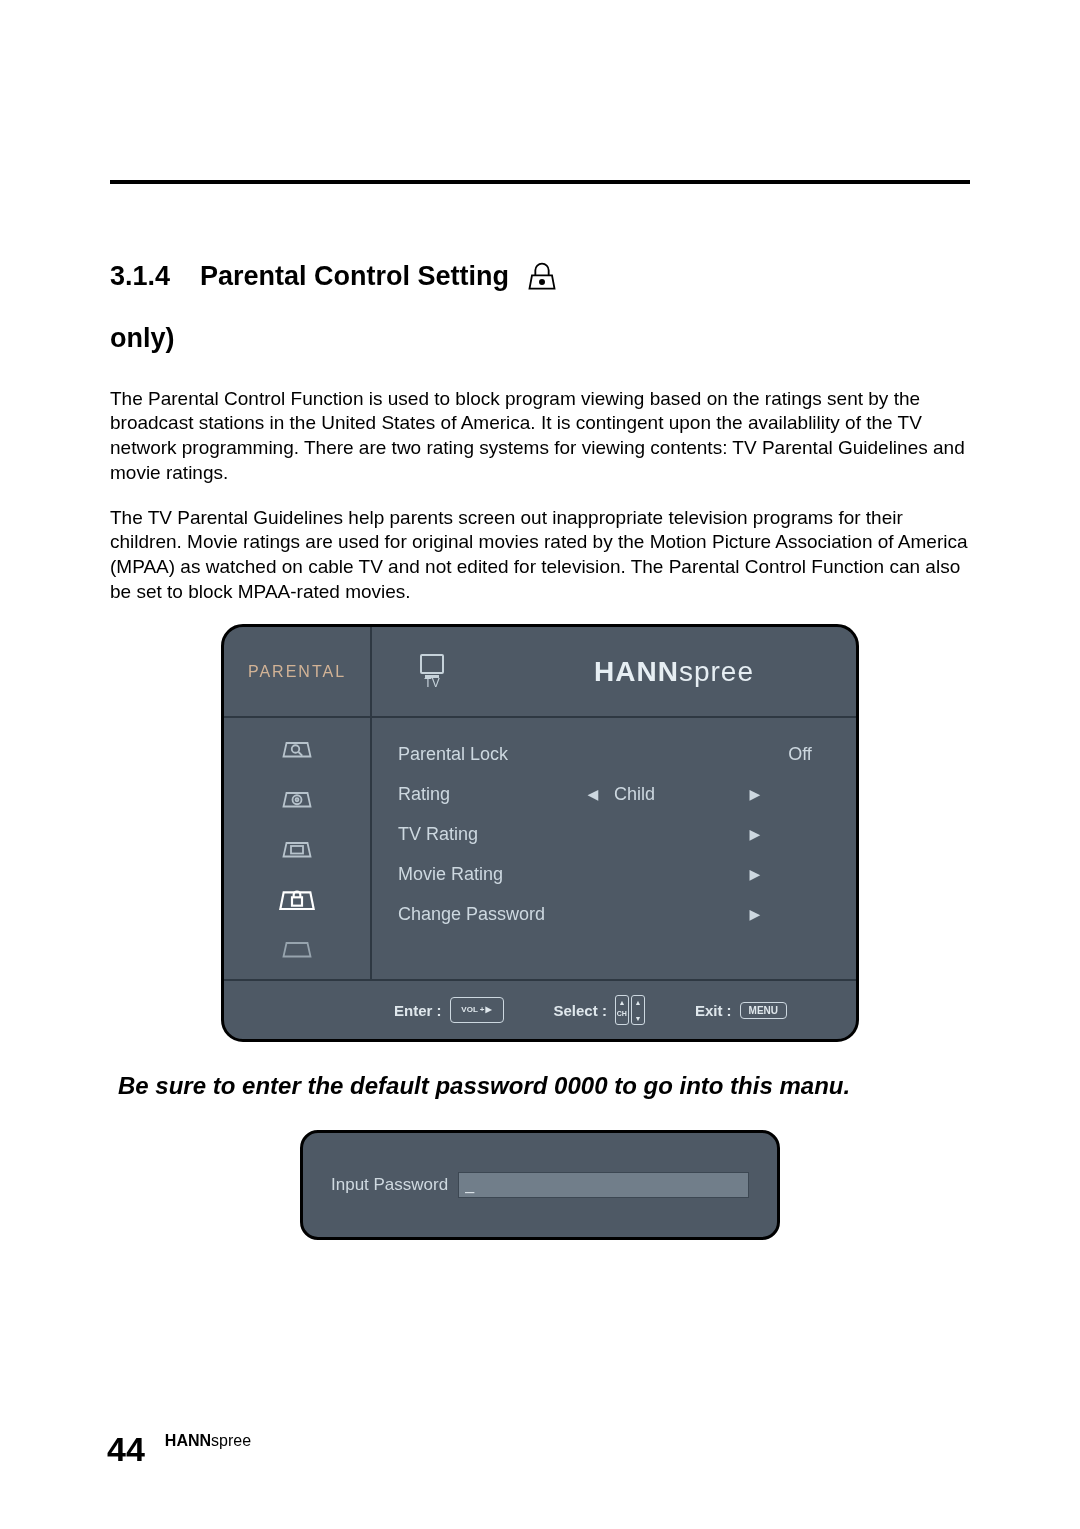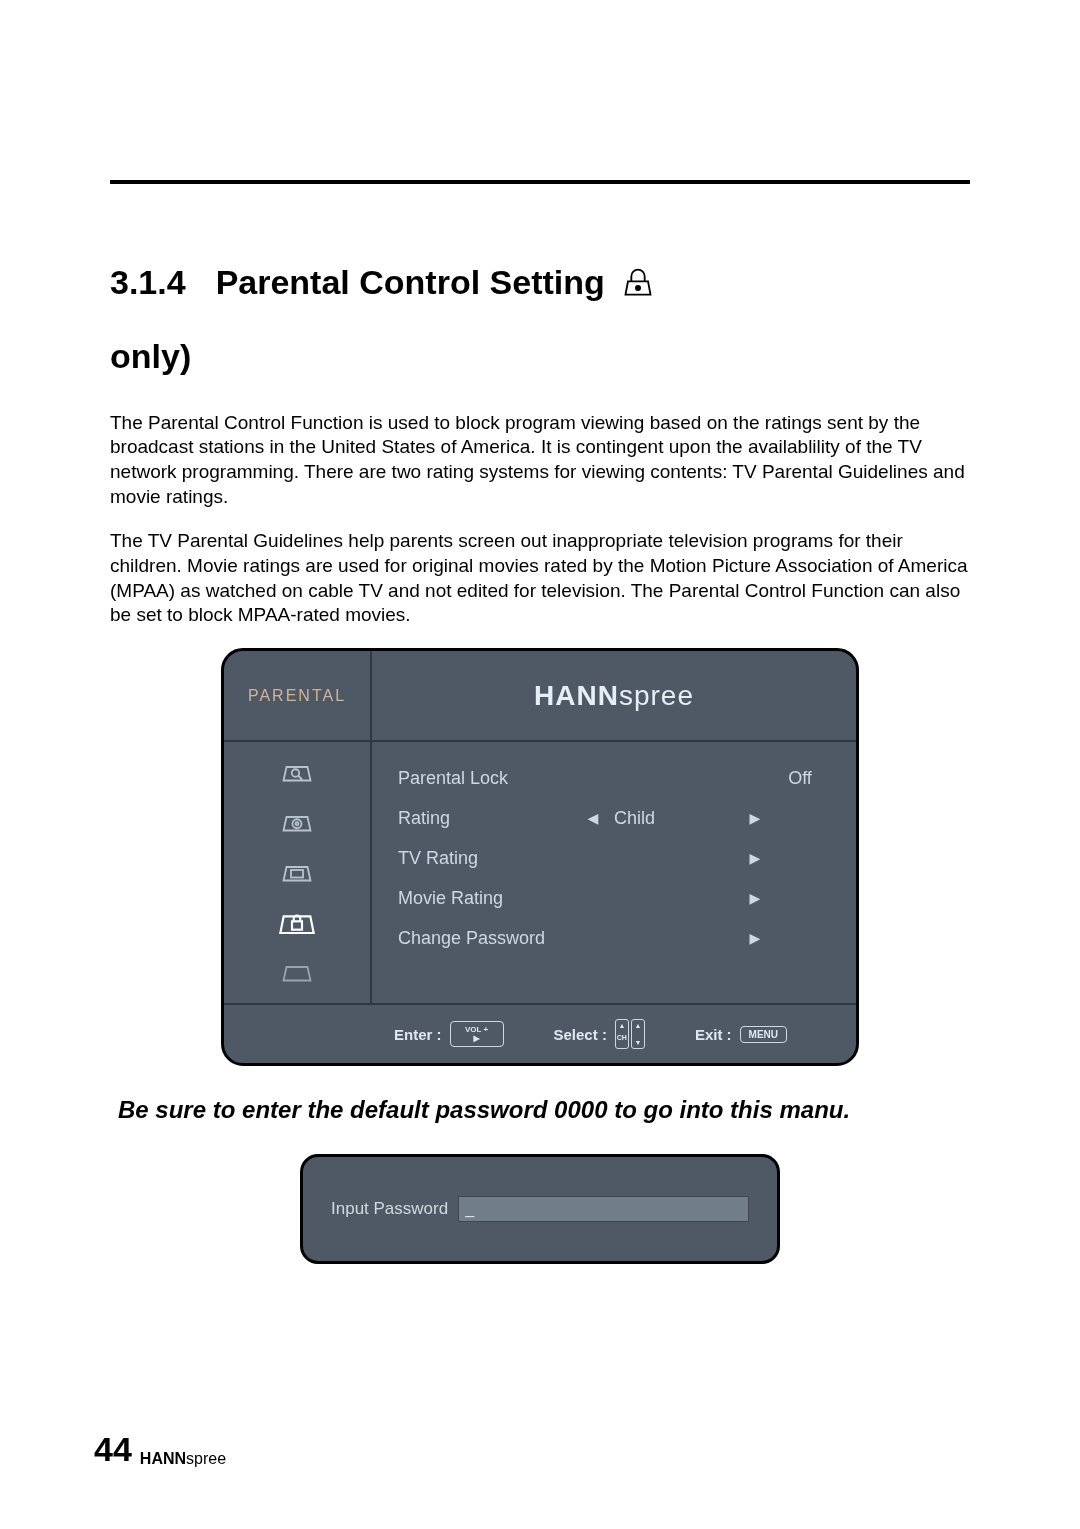--- a/index.html
+++ b/index.html
@@ -10,21 +10,21 @@
     font-family: Arial, Helvetica, sans-serif;
     color: #000;
     padding: 180px 110px 60px 110px;
     position: relative;
   }
   .top-rule {
     border-top: 4px solid #000;
     margin-bottom: 70px;
   }
   .section-heading {
-    font-size: 34px;
+    font-size: 27px;
     font-weight: bold;
     line-height: 1.7;
     margin-bottom: 25px;
     display: flex;
     flex-wrap: wrap;
     align-items: center;
     gap: 8px;
   }
   .section-heading .num { margin-right: 22px; }
   .lock-icon-inline {
@@ -144,21 +144,21 @@
     gap: 50px;
   }
   .footer-item {
     display: flex; align-items: center; gap: 8px;
     font-weight: bold;
   }
   .vol-key {
     width: 54px; height: 26px;
     border: 1.5px solid #cdd8e0;
     border-radius: 4px;
-    display:flex; flex-direction:column; align-items:center; justify-content:center;
+    display:flex; flex-direction:row; align-items:center; justify-content:center;
     font-size: 8px; font-weight:bold;
     line-height:1;
     gap:1px;
   }
   .vol-key .tri { font-size:8px; line-height:1;}
   .ch-key {
     display:flex; align-items:center; gap:2px;
   }
   .ch-key .col {
     width: 14px; height: 30px;
@@ -201,24 +201,24 @@
     height: 26px;
     background: #717e8a;
     border: 1px solid #3c4752;
     color: #dfe7ec;
     font-size: 16px;
     padding-left: 6px;
     display:flex; align-items:center;
   }
   .page-footer {
     position: absolute;
-    left: 94px;
+    left: 107px;
     bottom: 60px;
     font-size: 18px;
-    display:flex; align-items:flex-end; gap:8px;
+    display:flex; align-items:flex-start; gap:20px;
   }
   .page-footer .pg { font-size: 34px; font-weight: bold; }
   .page-footer .brand .bold { font-weight:bold; font-size:16px; }
   .page-footer .brand .light { font-weight:300; font-size:16px; }
 </style>
 </head>
 <body>
 
 <div class="top-rule"></div>
 
@@ -235,20 +235,24 @@
   <div style="width:100%"></div>
   <span>only)</span>
 </div>
 
 <p class="body-para">The Parental Control Function is used to block program viewing based on the ratings sent by the broadcast stations in the United States of America. It is contingent upon the availablility of the TV network programming. There are two rating systems for viewing contents: TV Parental Guidelines and movie ratings.</p>
 <p class="body-para">The TV Parental Guidelines help parents screen out inappropriate television programs for their children. Movie ratings are used for original movies rated by the Motion Picture Association of America (MPAA) as watched on cable TV and not edited for television. The Parental Control Function can also be set to block MPAA-rated movies.</p>
 
 <div class="osd-panel">
   <div class="osd-top">
     <div class="osd-top-left">PARENTAL</div>
+    <div class="osd-top-mid">
+      <span class="tv-ico"></span>
+      <span>TV</span>
+    </div>
     <div class="osd-top-right">
       <span class="bold">HANN</span>
         <span class="light">spree</span>
     </div>
   </div>
   <div class="osd-middle">
     <div class="osd-sidebar">
       <span class="side-icon">
         <svg viewBox="0 0 48 48" width="40" height="36" fill="none" stroke="#b7c3cc" stroke-width="2.4">
           <path d="M10 16 h28 l4 18 h-36 z"></path>

